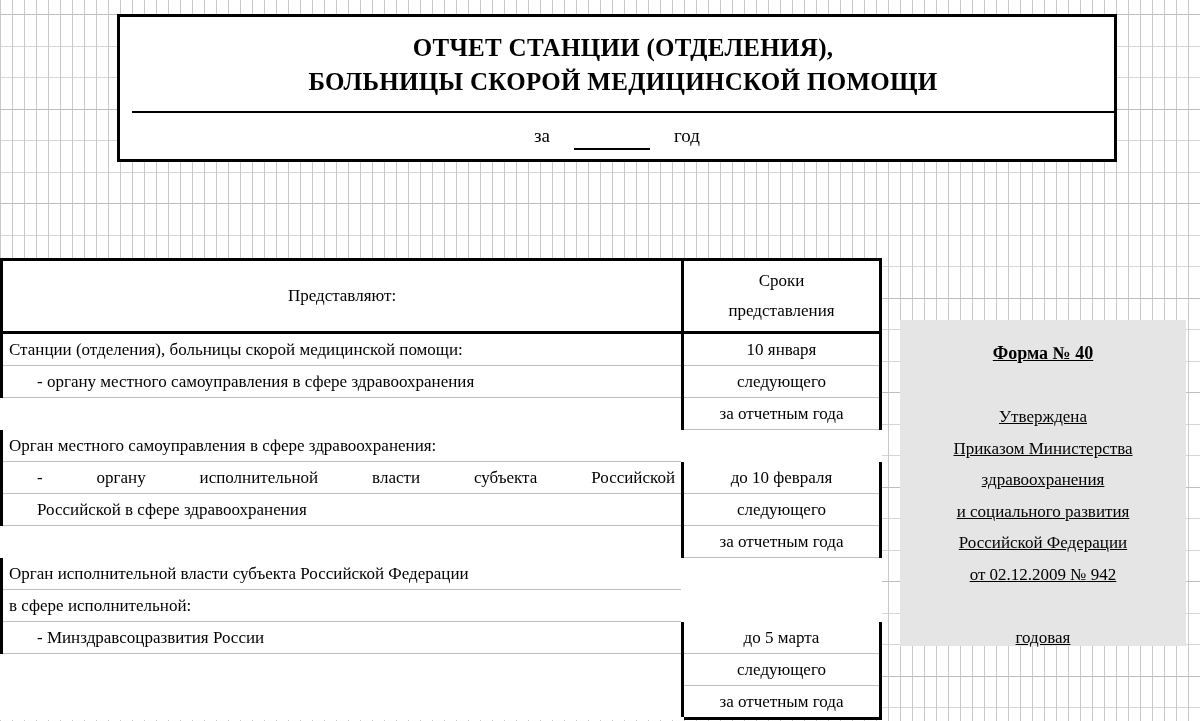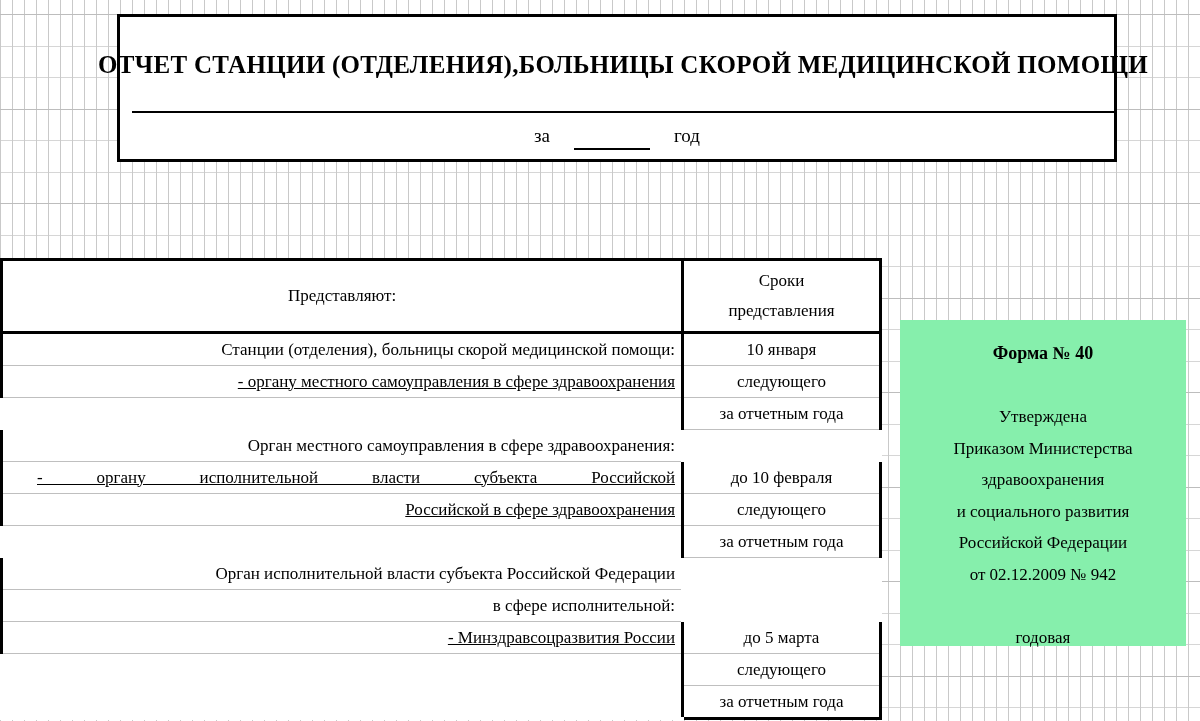--- a/index.html
+++ b/index.html
@@ -58,21 +58,21 @@
     border: 3px solid #000000;
     background: #ffffff;
     box-sizing: border-box;
     display: flex;
     flex-direction: column;
   }
   #title-main {
     flex: 0 0 92px;
     border-bottom: 2px solid #000000;
     display: flex;
-    flex-direction: row;
+    flex-direction: column;
     align-items: center;
     justify-content: center;
     padding-top: 2px;
     margin-left: 12px;
   }
   #title-main .tline {
     font-weight: bold;
     font-size: 25px;
     line-height: 34px;
     letter-spacing: 0.3px;
@@ -139,39 +139,40 @@
     font-weight: normal;
     vertical-align: middle;
   }
   #deadlines-table .outer-top { border-top: 3px solid #000000; }
   #deadlines-table .outer-bottom { border-bottom: 3px solid #000000; }
   #deadlines-table .outer-left { border-left: 3px solid #000000; }
   #deadlines-table .outer-right { border-right: 3px solid #000000; }
   #deadlines-table .hdr-sep { border-bottom: 3px solid #000000; }
   #deadlines-table .col-divider { border-left: 3px solid #000000; }
 
-  .c-left { text-align: right; }
+  .c-left { text-align: left; }
   .c-center { text-align: center; }
   .c-justify { text-align: justify; text-align-last: justify; margin-top: 28px; }
-  .indent { padding-left: 34px !important; text-decoration: underline; }
+  .indent { padding-left: 34px !important; }
   .blank-cell { background: transparent !important; border-color: transparent !important; }
   .hdr-cell { text-align: center; line-height: 30px; }
 
   
   #form-info {
     left: 900px;
     top: 320px;
     width: 286px;
     height: 326px;
-    background: #86efac;
+    background: #e5e5e5;
     box-sizing: border-box;
     text-align: center;
     font-size: 17px;
     line-height: 31.5px;
     padding-top: 18px;
+    text-decoration: underline;
   }
   #form-info .fi-title {
     font-weight: bold;
     font-size: 18px;
     line-height: 31.5px;
   }
   #form-info .fi-gap { height: 31.5px; }
   #form-info .fi-line { line-height: 31.5px; white-space: nowrap; }
 </style>
 </head>

